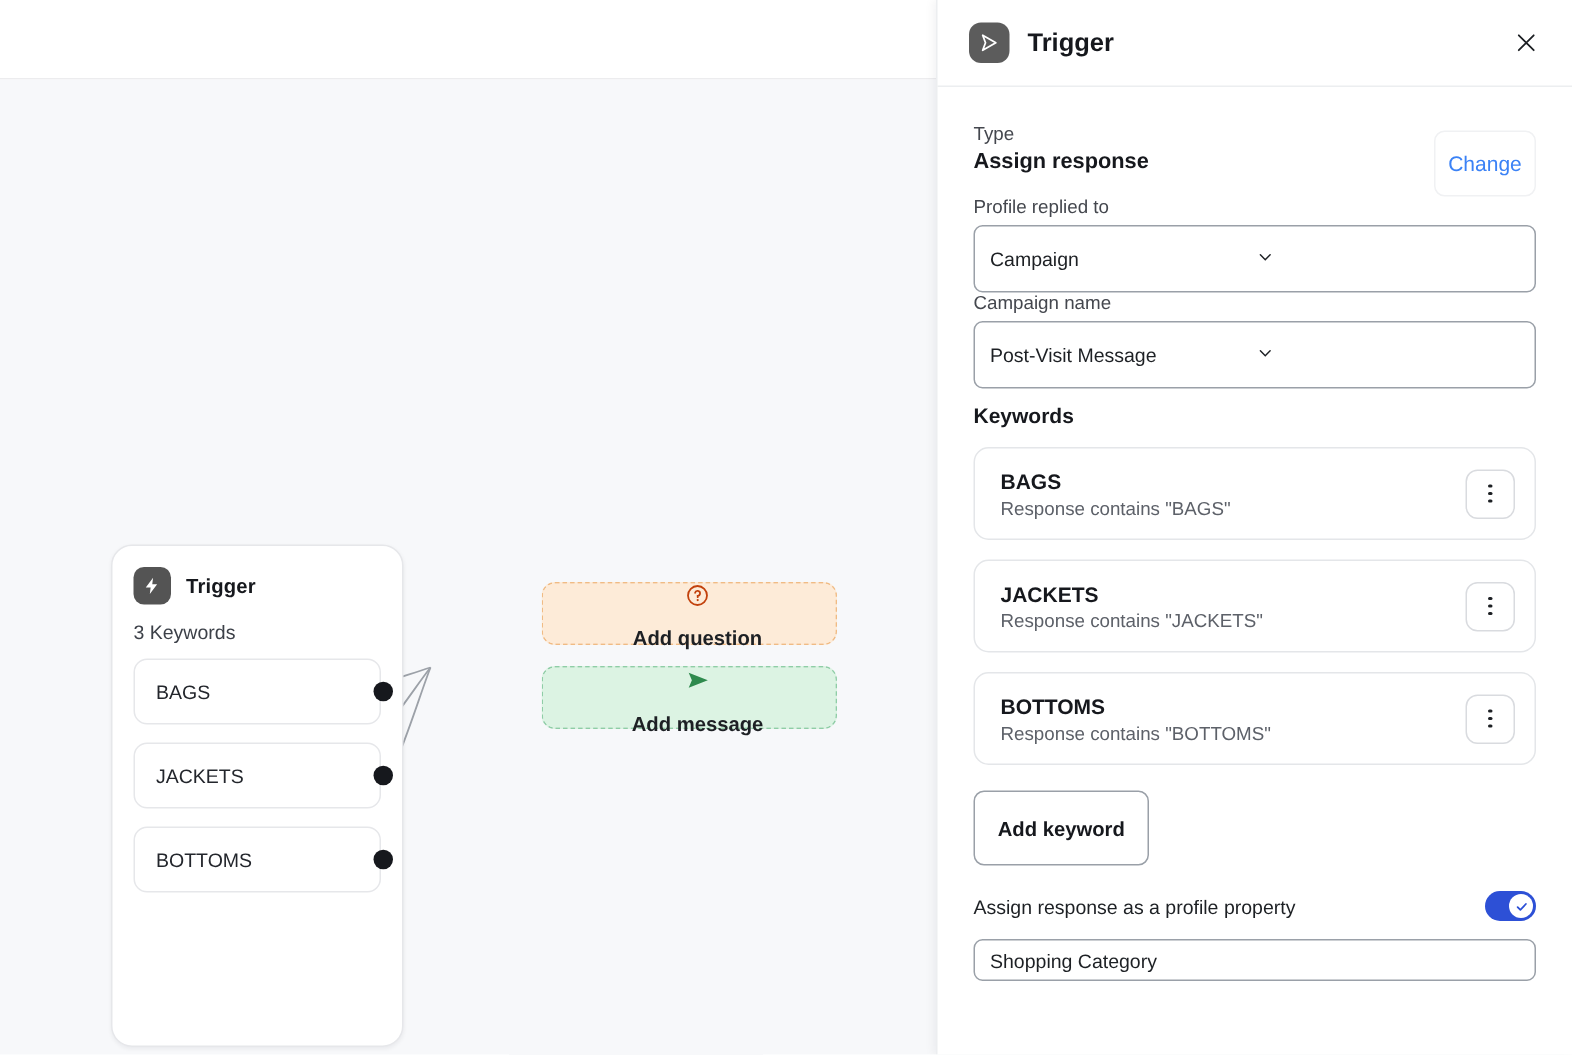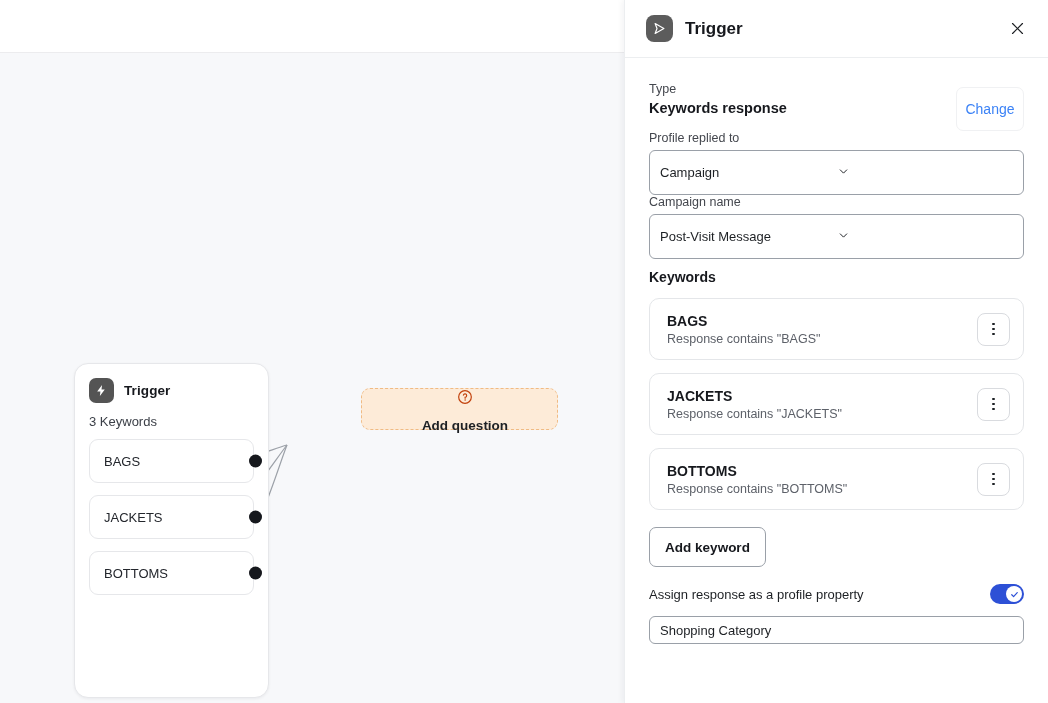--- a/index.html
+++ b/index.html
@@ -106,21 +106,21 @@
   .kw-card-title { font-size: 14px; font-weight: bold; color: #16181d; }
   .kw-card-sub { font-size: 12.5px; color: #5d6169; margin-top: 3px; }
   .dots-btn {
     width: 33px; height: 33px; border: 1px solid #d9dbdf; border-radius: 8px;
     display: flex; flex-direction: column; align-items: center; justify-content: center;
     gap: 2.5px; background: #fff; flex: none;
   }
   .dot { width: 2.6px; height: 2.6px; border-radius: 50%; background: #1d2024; }
 
   .add-kw {
-    margin-top: 17px; height: 40px; width: 117px;
+    margin-top: 17px; height: 50px; width: 117px;
     border: 1px solid #9aa0a8; border-radius: 7px; background: #fff;
     display: flex; align-items: center; justify-content: center;
     font-size: 13.5px; font-weight: bold; color: #16181d;
   }
 
   .toggle-row { display: flex; align-items: center; margin-top: 17px; }
   .toggle-lbl { flex: 1; font-size: 13px; color: #1d2024; }
   .toggle {
     width: 34px; height: 20px; border-radius: 10px; background: #2d50d6;
     position: relative; flex: none;
@@ -182,20 +182,28 @@
       <span>
         <svg width="16" height="16" viewBox="0 0 24 24">
           <circle cx="12" cy="12" r="9.5" fill="none" stroke="#c2410c" stroke-width="1.8"></circle>
           <path d="M9.6 9.3 a2.5 2.5 0 1 1 2.6 3.1 v1.3" fill="none" stroke="#c2410c" stroke-width="1.8" stroke-linecap="round"></path>
           <circle cx="12.2" cy="16.6" r="1.1" fill="#c2410c"></circle>
         </svg>
       </span>
       <span>Add question</span>
     </div>
 
+    <div class="chip chip-m" style="top:391px">
+      <span>
+        <svg width="17" height="17" viewBox="0 0 24 24">
+            <path d="M3 5 L21 12 L3 19 L6 12 Z" fill="#2f8a4e"></path>
+          </svg>
+      </span>
+      <span>Add message</span>
+    </div>
 
   </div>
 
   <div class="panel">
 
     <div class="panel-head">
       <span class="panel-icon">
         <svg width="15" height="15" viewBox="0 0 24 24">
           <path d="M5 4 L19 12 L5 20 L8 12 Z" fill="none" stroke="#ffffff" stroke-width="1.9" stroke-linejoin="round"></path>
         </svg>
@@ -206,21 +214,21 @@
           <path d="M5 5 L19 19 M19 5 L5 19" stroke="#1d2024" stroke-width="1.7" stroke-linecap="round"></path>
         </svg>
       </span>
     </div>
 
     <div class="panel-body">
 
       <div class="row-type">
         <div class="type-col">
           <div class="lbl">Type</div>
-          <div class="type-val">Keywords response</div>
+          <div class="type-val">Assign response</div>
         </div>
         <div class="change-btn">Change</div>
       </div>
 
       <div class="field-lbl">Profile replied to</div>
       <div class="select">
         <span>Campaign</span>
         <span>
           <svg width="13" height="13" viewBox="0 0 24 24">
               <path d="M6 9 L12 15 L18 9" fill="none" stroke="#1d2024" stroke-width="1.8" stroke-linecap="round"></path>

